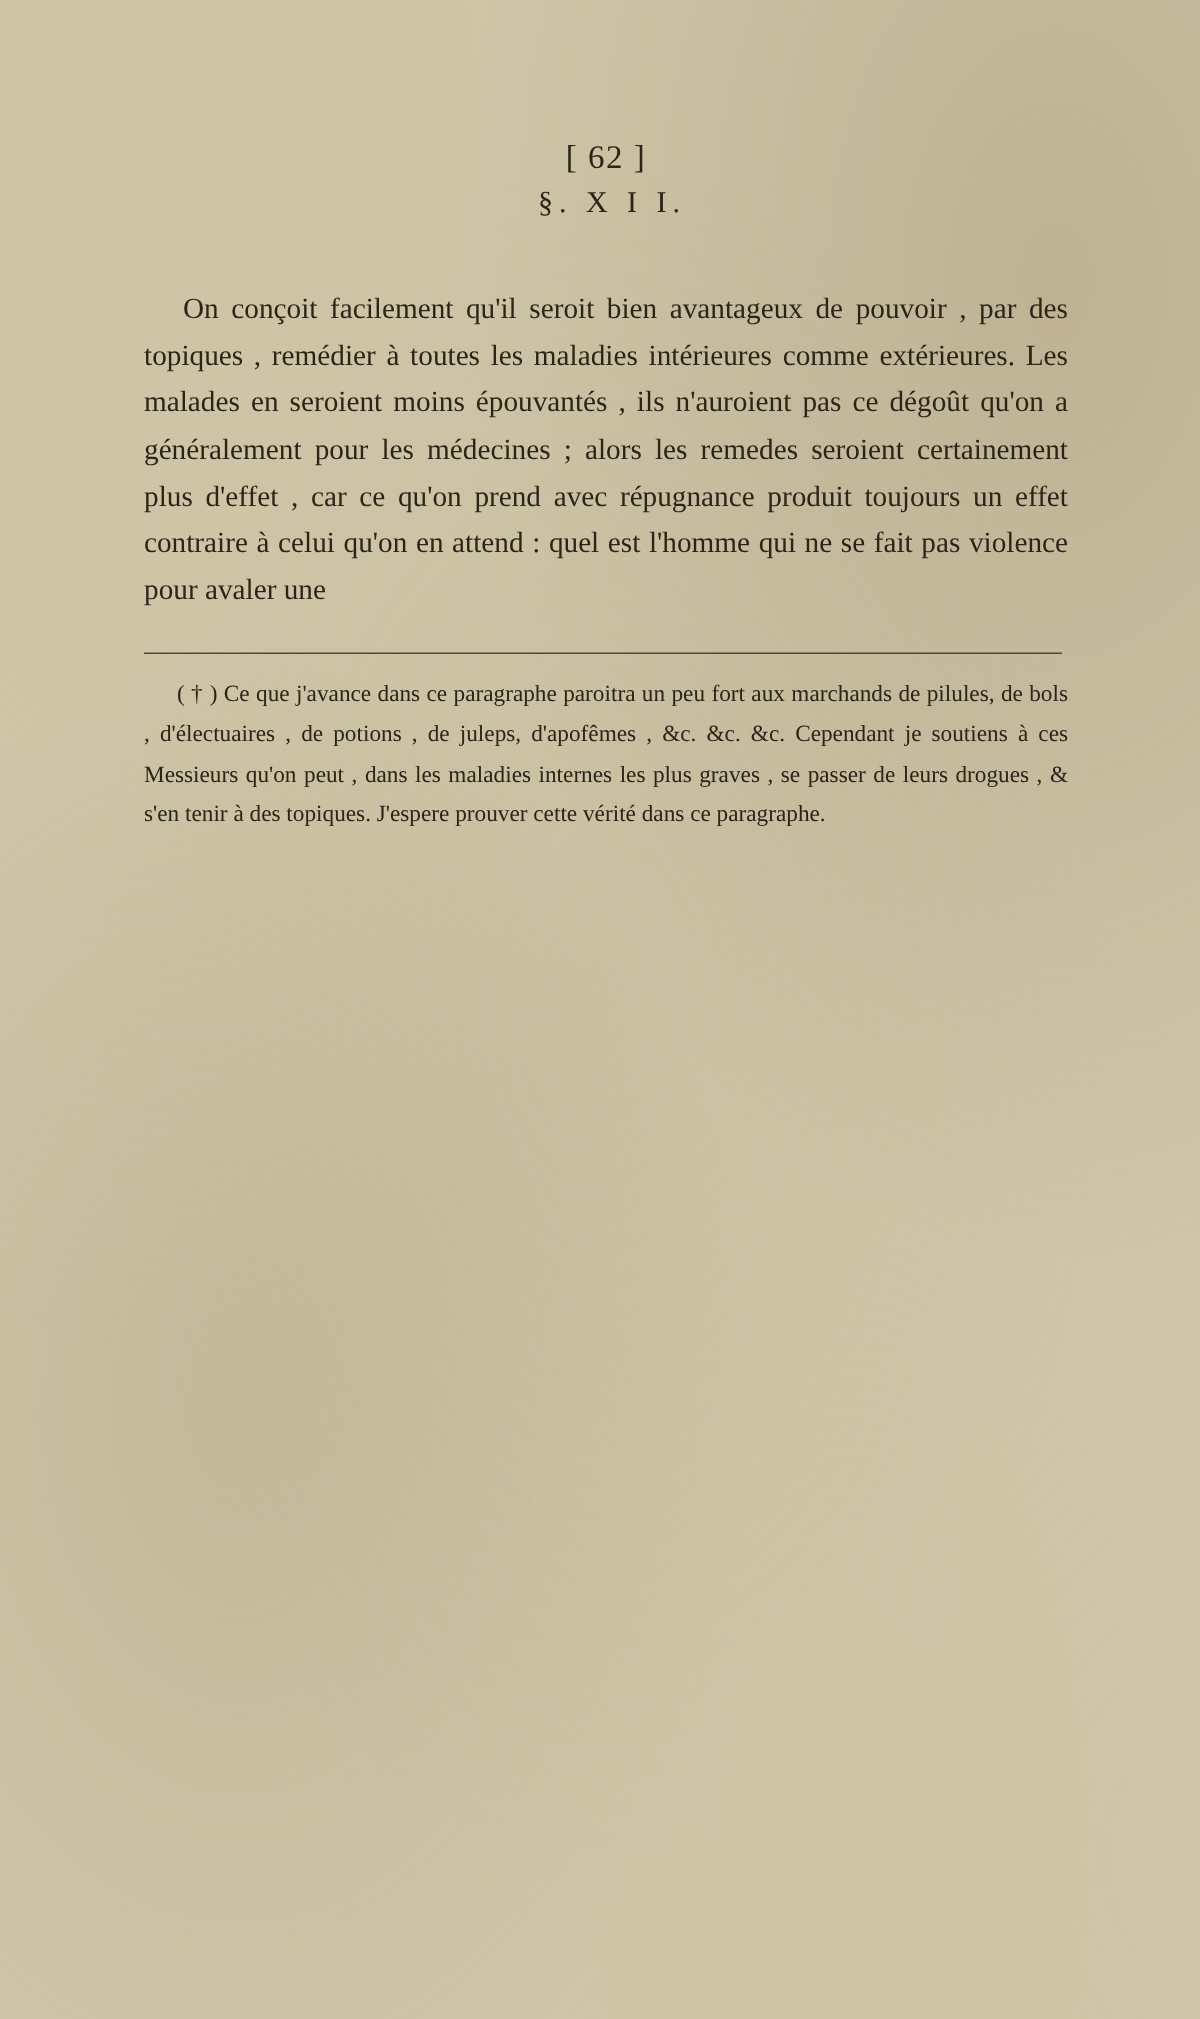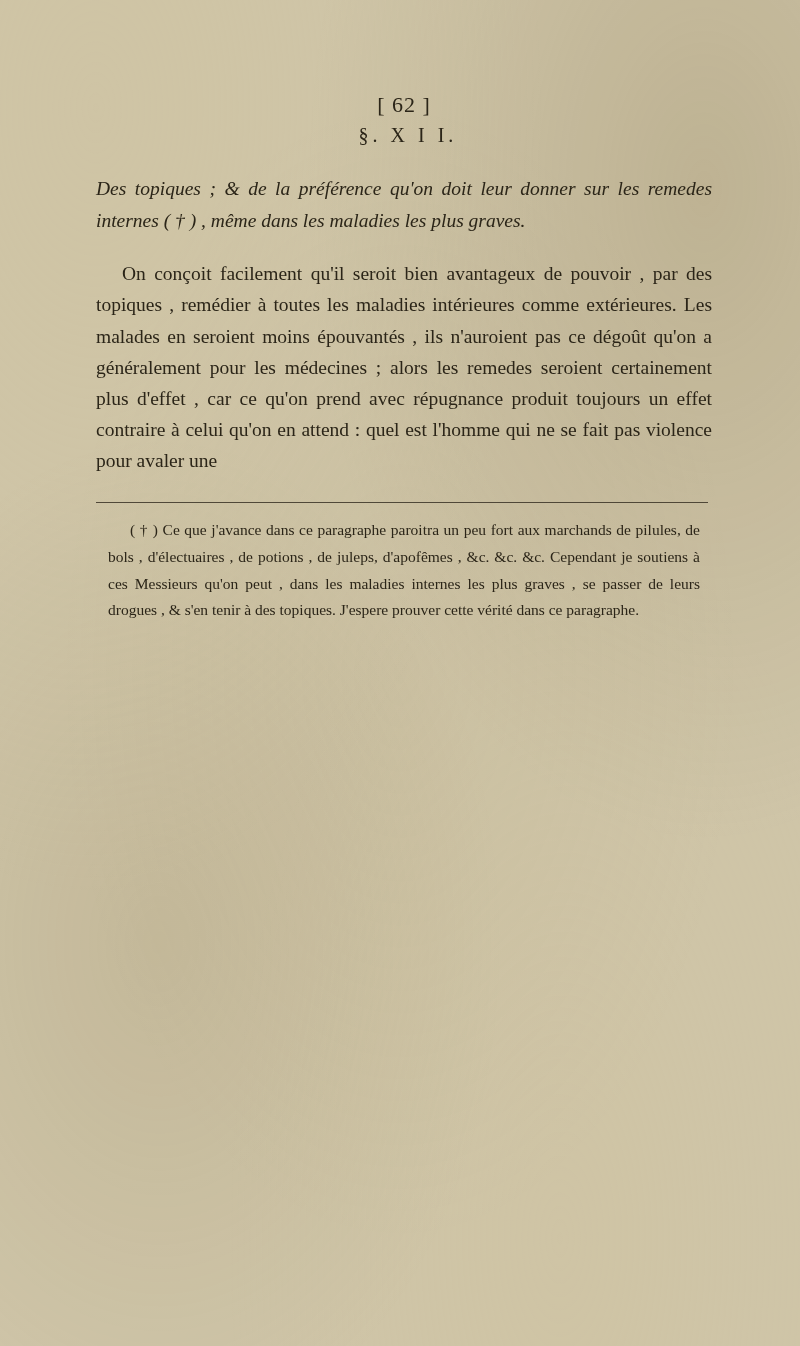--- a/index.html
+++ b/index.html
@@ -44,21 +44,21 @@
   .page-head {
     text-align: center;
     font-size: 22px;
     letter-spacing: 1px;
     margin-bottom: 6px;
   }
   .section-head {
     text-align: center;
     font-size: 20px;
     letter-spacing: 4px;
-    margin-bottom: 26px;
+    margin-bottom: 44px;
     margin-left: 8px;
   }
   .heading-block {
     font-style: italic;
     font-size: 19.5px;
     line-height: 1.62;
     text-align: justify;
     text-justify: inter-word;
     margin-bottom: 22px;
   }
@@ -75,39 +75,38 @@
     height: 1px;
     background: #3a3226;
     margin: 26px 0 14px 0;
     opacity: .85;
   }
   .footnote {
     font-size: 15.5px;
     line-height: 1.72;
     text-align: justify;
     text-justify: inter-word;
-    margin: 12px;
+    margin: 0;
     text-indent: 22px;
   }
   
   .scan-soft { filter: blur(0.16px); }
 </style>
 </head>
 <body>
 
 <div class="paper-grain"></div>
 
 <div class="page scan-soft">
   <div class="content">
 
     <div class="page-head">[ 62 ]</div>
 
     <div class="section-head">§.  X I I.</div>
 
-    <div class="heading-block">Des topiques ; &amp; de la préférence qu'on doit leur donner sur les remedes internes ( † ) , même dans les maladies les plus graves.</div>
 
 
     <p class="body">On conçoit facilement qu'il seroit bien avantageux de pouvoir , par des topiques , remédier à toutes les maladies intérieures comme extérieures. Les malades en seroient moins épouvantés , ils n'auroient pas ce dégoût qu'on a généralement pour les médecines ; alors les remedes seroient certainement plus d'effet , car ce qu'on prend avec répugnance produit toujours un effet contraire à celui qu'on en attend : quel est l'homme qui ne se fait pas violence pour avaler une</p>
 
     <div class="rule"></div>
 
     <p class="footnote">( † ) Ce que j'avance dans ce paragraphe paroitra un peu fort aux marchands de pilules, de bols , d'électuaires , de potions , de juleps, d'apofêmes , &amp;c. &amp;c. &amp;c. Cependant je soutiens à ces Messieurs qu'on peut , dans les maladies internes les plus graves , se passer de leurs drogues , &amp; s'en tenir à des topiques. J'espere prouver cette vérité dans ce paragraphe.</p>
 
   </div>
 </div>

